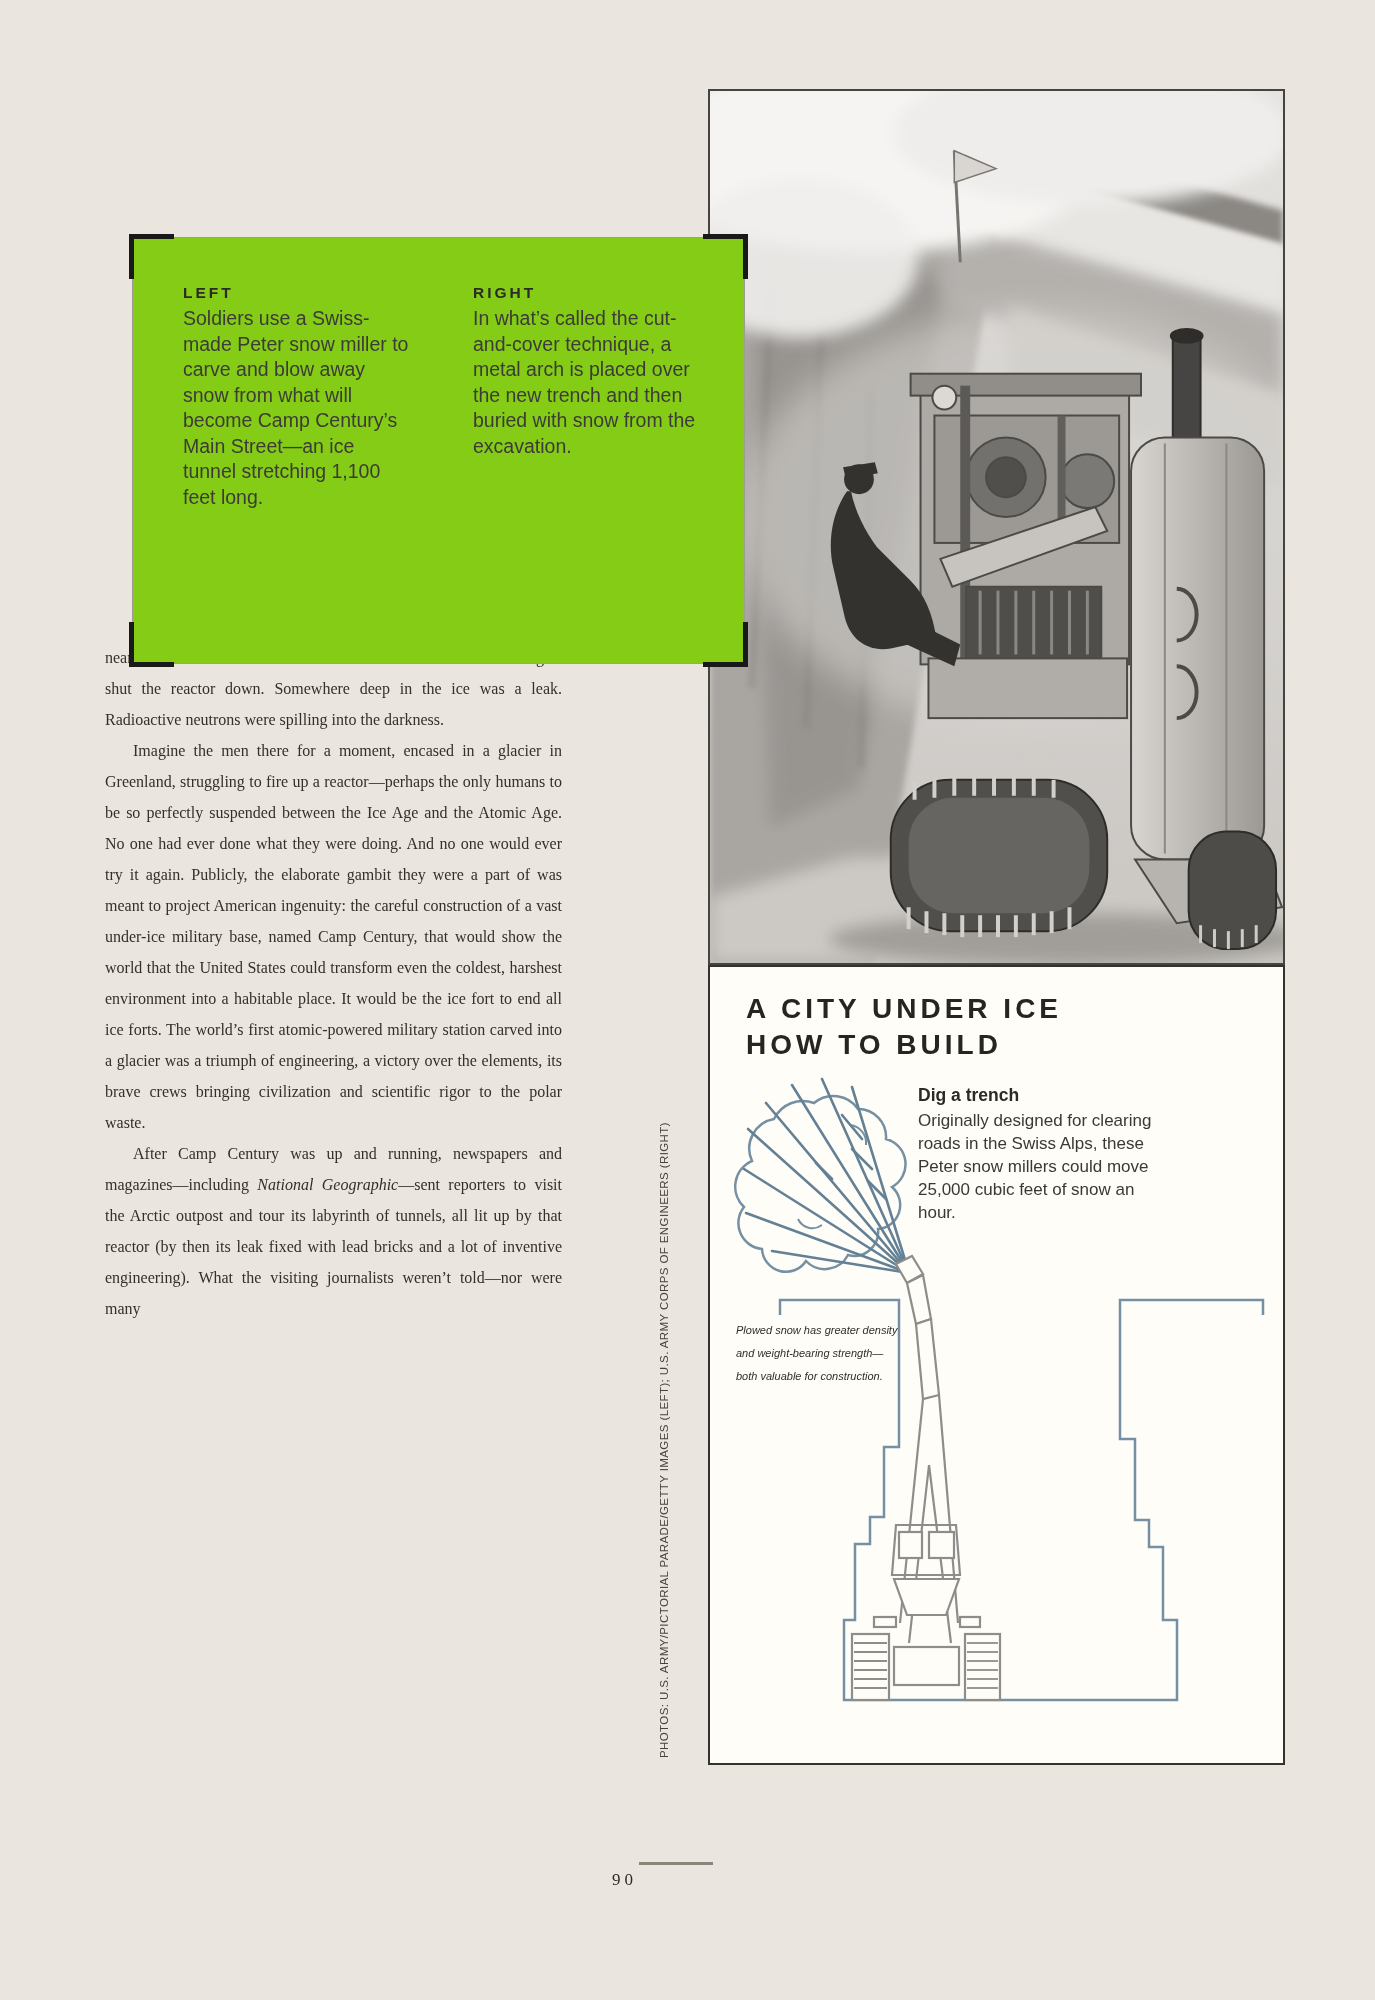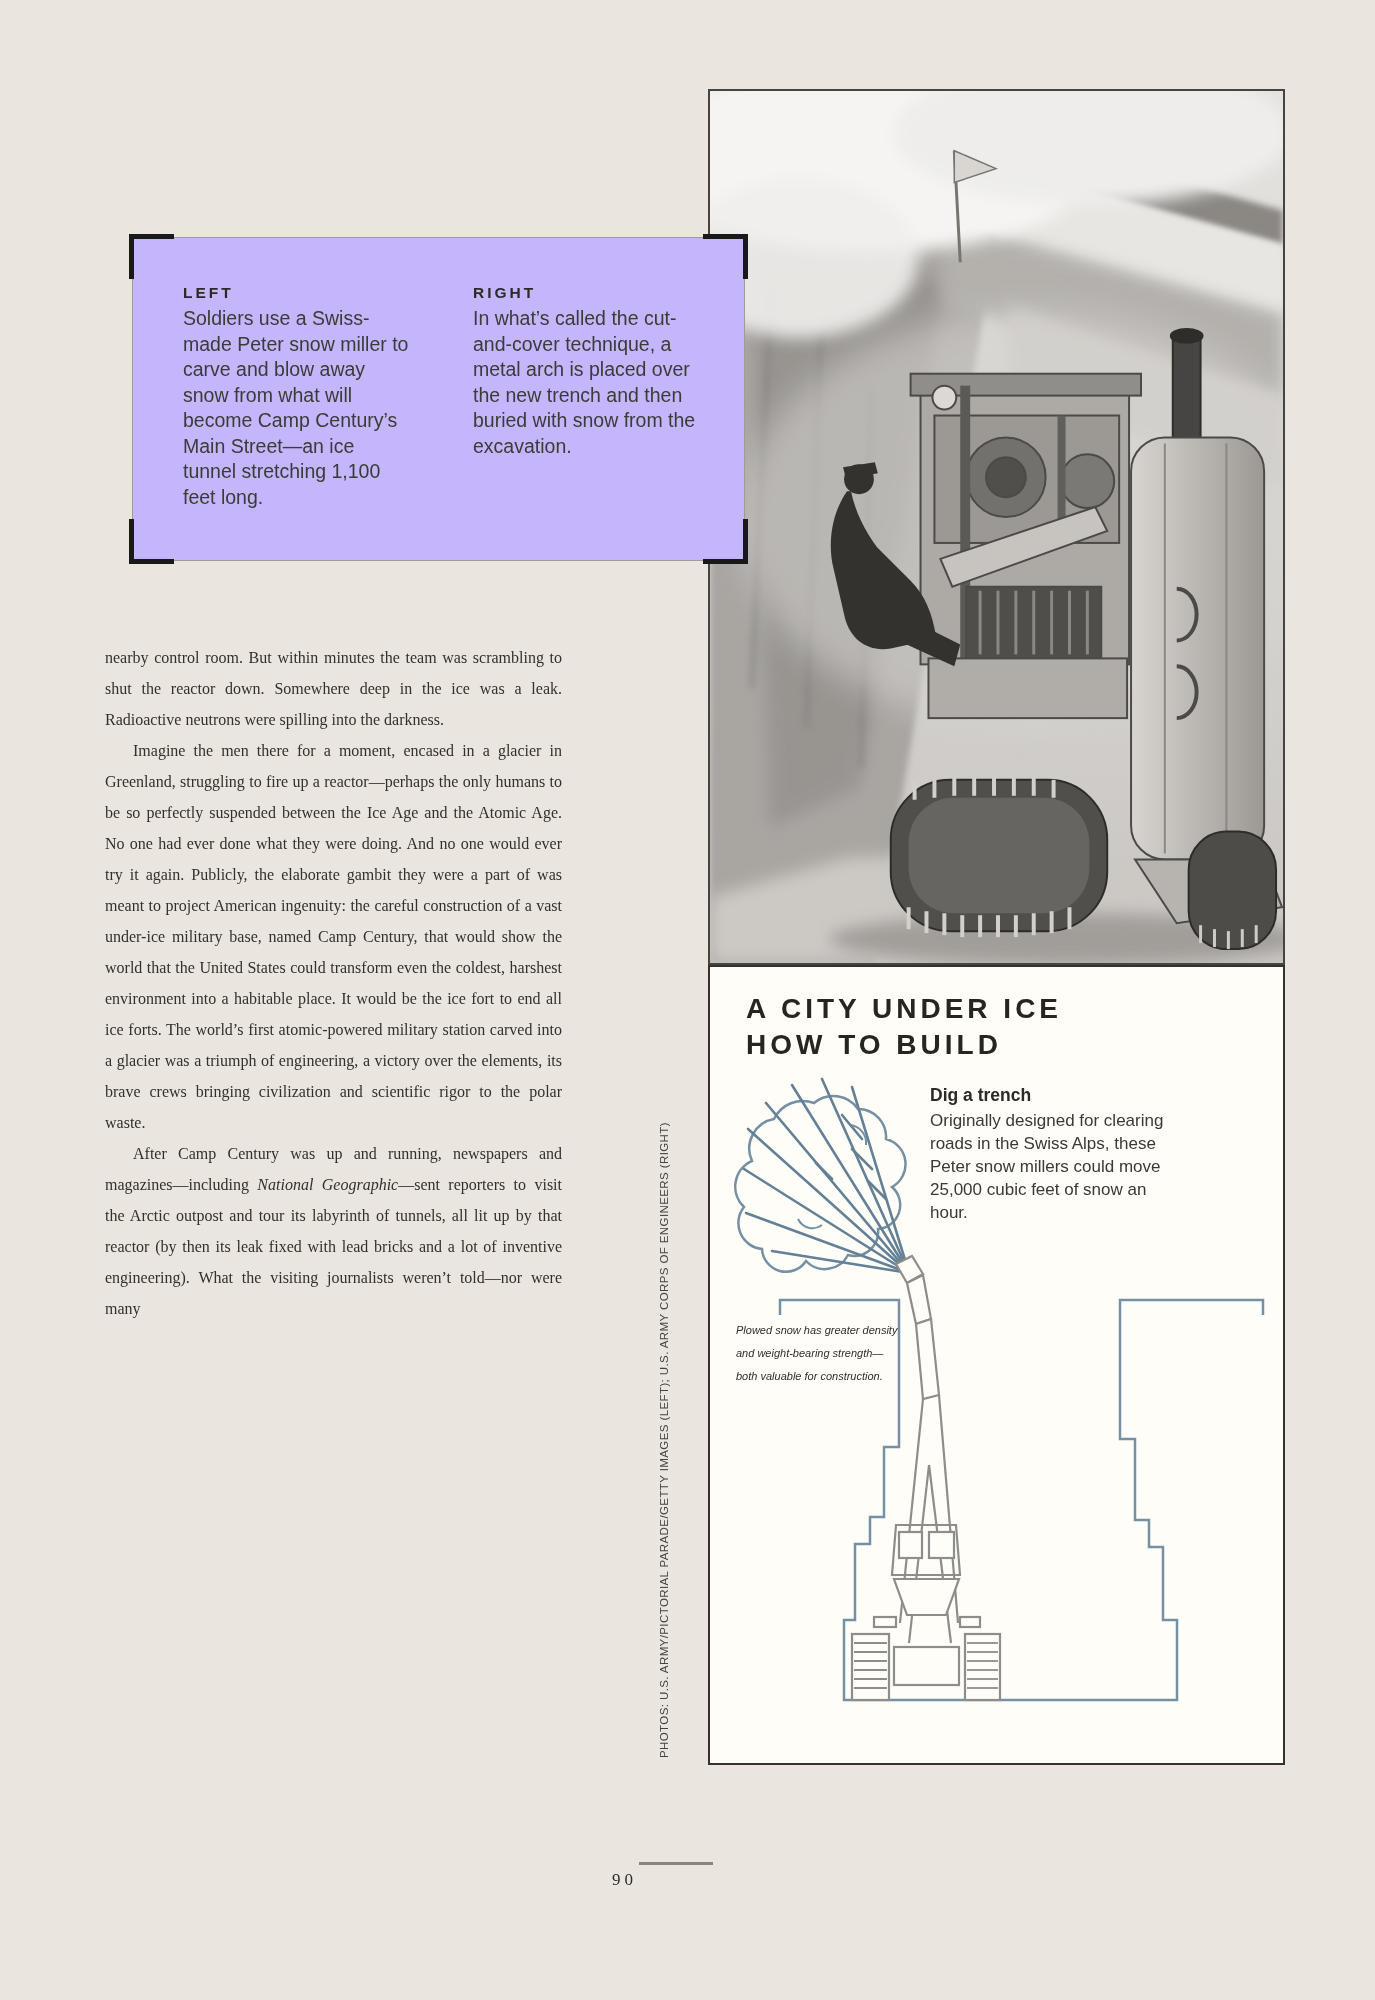--- a/index.html
+++ b/index.html
@@ -3,22 +3,22 @@
 <meta charset="utf-8">
 <style>
   html,body{margin:0;padding:0;}
   #page{
     position:relative; width:1375px; height:2000px;
     background:#eae6df; overflow:hidden;
     font-family:"Liberation Sans",sans-serif;
   }
   
   .caption-box{
-    position:absolute; left:132px; top:237px; width:613px; height:324px;
-    background:#c4b5fd; border:1.5px solid #a09c95; box-sizing:border-box; z-index:5;
+    position:absolute; left:132px; top:237px; width:613px; height:427px;
+    background:#84cc16; border:1.5px solid #a09c95; box-sizing:border-box; z-index:5;
   }
   .corner{position:absolute; width:40px; height:40px;}
   .c-tl{left:-4px; top:-4px; border-left:5px solid #191919; border-top:5px solid #191919;}
   .c-tr{right:-4px; top:-4px; border-right:5px solid #191919; border-top:5px solid #191919;}
   .c-bl{left:-4px; bottom:-4px; border-left:5px solid #191919; border-bottom:5px solid #191919;}
   .c-br{right:-4px; bottom:-4px; border-right:5px solid #191919; border-bottom:5px solid #191919;}
   .cap-col{position:absolute; top:46px; width:228px; color:#3c3b37;}
   .cap-col.col1{left:50px;}
   .cap-col.col2{left:340px;}
   .cap-label{font-weight:bold; font-size:15.5px; letter-spacing:3px; color:#2b2a27; margin-bottom:4px;}
@@ -32,21 +32,21 @@
   
   .panel{
     position:absolute; left:708px; top:965px; width:577px; height:800px;
     background:#fffdf8; border:2px solid #33322f; box-sizing:border-box; z-index:2;
   }
   .panel-svg{position:absolute; left:0; top:0; width:573px; height:796px;}
   .panel-title{
     position:absolute; left:36px; top:24px;
     font-weight:bold; font-size:28px; line-height:36px; letter-spacing:4px; color:#26251f;
   }
-  .step-block{position:absolute; left:208px; top:118px; width:235px; color:#3a3936;margin-left:12px;}
+  .step-block{position:absolute; left:208px; top:118px; width:235px; color:#3a3936;}
   .step-heading{font-weight:bold; font-size:17.5px; margin-bottom:3px; color:#2b2a26;}
   .step-text{font-size:17px; line-height:23px;}
   .diagram-note{
     position:absolute; left:26px; top:352px; width:162px;
     font-style:italic; font-size:11px; line-height:23px; color:#2f2e2b;
   }
   
   .article{
     position:absolute; left:105px; top:642px; width:457px;
     font-family:"Liberation Serif",serif; font-size:16px; line-height:31px;

